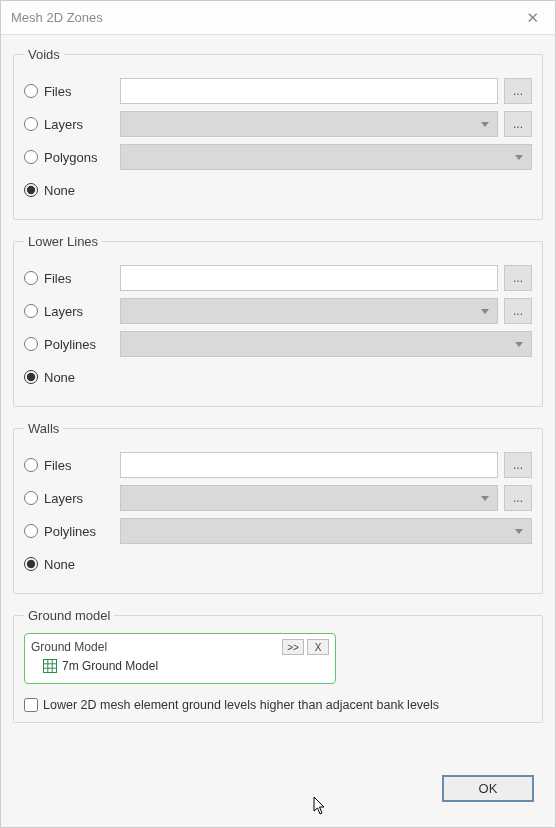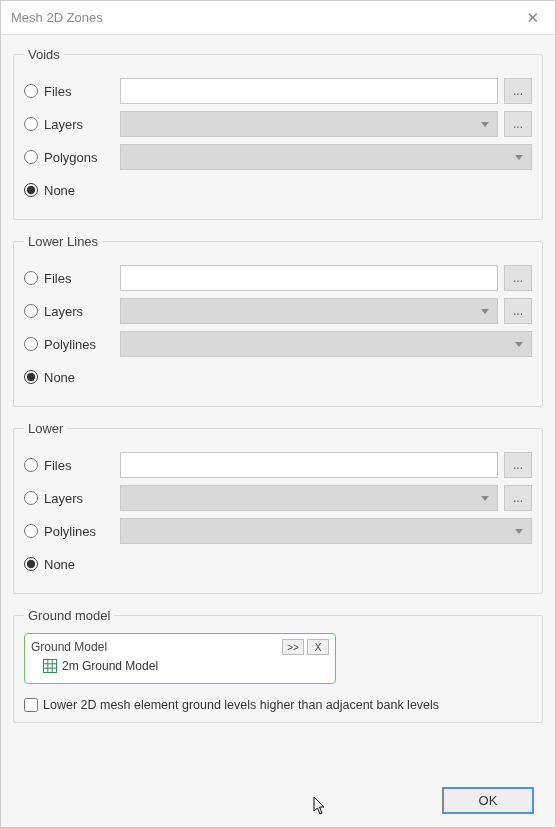--- a/index.html
+++ b/index.html
@@ -154,21 +154,21 @@
     margin-top: 12px;
   }
   .chk-row input[type="checkbox"] {
     width: 14px;
     height: 14px;
     margin: 0;
   }
   .button-bar {
     position: absolute;
     right: 22px;
-    bottom: 14px;
+    bottom: 26px;
     display: flex;
     gap: 12px;
   }
   .btn {
     width: 92px;
     height: 27px;
     border: 1px solid #b5b5b5;
     background: #eeeeee;
     display: flex;
     align-items: center;
@@ -268,21 +268,21 @@
     </div>
     <div class="row">
       <label class="radio-cell">
         <input type="radio" name="bl" checked="" style="">
         <span>None</span>
       </label>
     </div>
   </fieldset>
 
   <fieldset class="group">
-    <legend>Lower</legend>
+    <legend>Walls</legend>
     <div class="row">
       <label class="radio-cell">
         <input type="radio" name="walls" style="">
         <span>Files</span>
       </label>
       <input class="field" value="" style="">
       <div class="browse">
           <span>...</span>
         </div>
     </div>
@@ -326,21 +326,21 @@
         </div>
       </div>
       <div class="ground-item">
         <svg class="grid-icon" viewBox="0 0 14 14">
           <rect x="0.5" y="0.5" width="13" height="13" fill="#fff" stroke="#2e8b57"></rect>
           <line x1="0.5" y1="4.8" x2="13.5" y2="4.8" stroke="#2e8b57"></line>
           <line x1="0.5" y1="9.2" x2="13.5" y2="9.2" stroke="#2e8b57"></line>
           <line x1="4.8" y1="0.5" x2="4.8" y2="13.5" stroke="#2e8b57"></line>
           <line x1="9.2" y1="0.5" x2="9.2" y2="13.5" stroke="#2e8b57"></line>
         </svg>
-        <span>2m Ground Model</span>
+        <span>7m Ground Model</span>
       </div>
     </div>
     <label class="chk-row">
       <input type="checkbox" style="">
       <span>Lower 2D mesh element ground levels higher than adjacent bank levels</span>
     </label>
   </fieldset>
 
 </div>
 

